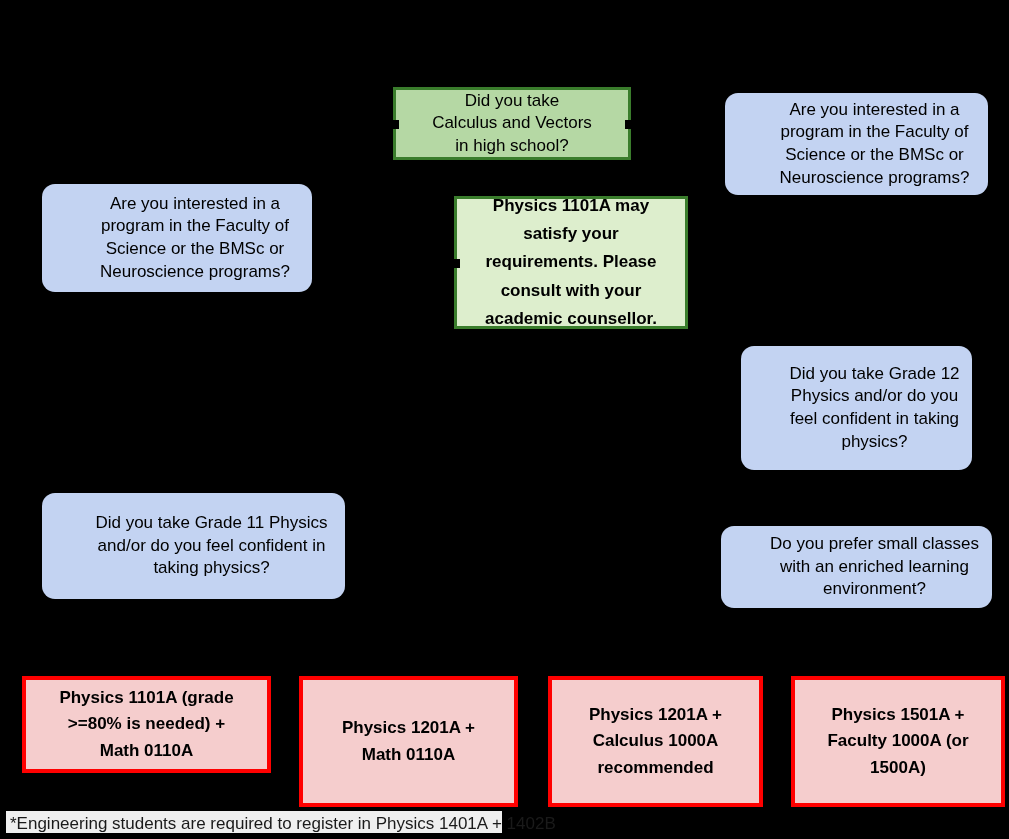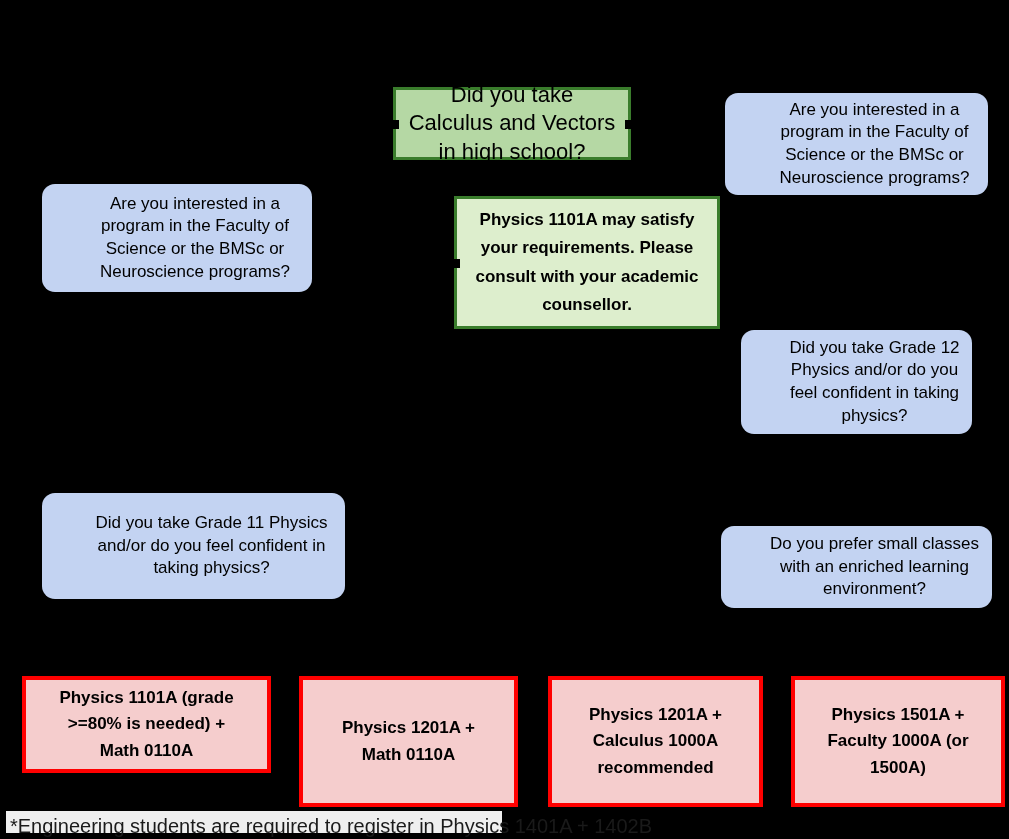--- a/index.html
+++ b/index.html
@@ -38,21 +38,21 @@
     border-radius: 13px;
     font-size: 17px;
     line-height: 1.33;
     padding-left: 36px;
   }
 
   
   .green-box {
     background: #b5d8a4;
     border: 3px solid #3a7d2c;
-    font-size: 22px;
+    font-size: 17px;
     line-height: 1.3;
   }
   .green-box-light {
     background: #ddeecd;
     border: 3px solid #3a7d2c;
     font-size: 17px;
     font-weight: bold;
     line-height: 1.65;
   }
 
@@ -75,21 +75,21 @@
     font-size: 17px;
     font-weight: bold;
     line-height: 1.55;
   }
 
   
   .footnote {
     position: absolute;
     background: #efefef;
     color: #1a1a1a;
-    font-size: 20px;
+    font-size: 17px;
     line-height: 1.35;
     padding: 2px 3px 2px 4px;
     white-space: nowrap;
     box-sizing: border-box;
   }
 </style>
 </head>
 <body>
 
 <div id="canvas">
@@ -109,26 +109,26 @@
 Neuroscience programs?</span>
   </div>
 
   <div class="node blue-box" style="left:42px; top:184px; width:270px; height:108px;">
     <span class="txt">Are you interested in a
 program in the Faculty of
 Science or the BMSc or
 Neuroscience programs?</span>
   </div>
 
-  <div class="node green-box-light" style="left:454px; top:196px; width:266px; height:133px; padding:10px 18px;">
+  <div class="node green-box-light" style="left:454px; top:196px; width:234px; height:133px; padding:10px 18px;">
     <span class="notch left"></span>
     <span class="txt">Physics 1101A may satisfy your requirements. Please consult with your academic counsellor.</span>
   </div>
 
-  <div class="node blue-box" style="left:741px; top:330px; width:231px; height:104px;">
+  <div class="node blue-box" style="left:741px; top:346px; width:231px; height:124px;">
     <span class="txt">Did you take Grade 12
 Physics and/or do you
 feel confident in taking
 physics?</span>
   </div>
 
   <div class="node blue-box" style="left:42px; top:461px; width:303px; height:106px;margin-top:32px;">
     <span class="txt">Did you take Grade 11 Physics
 and/or do you feel confident in
 taking physics?</span>

